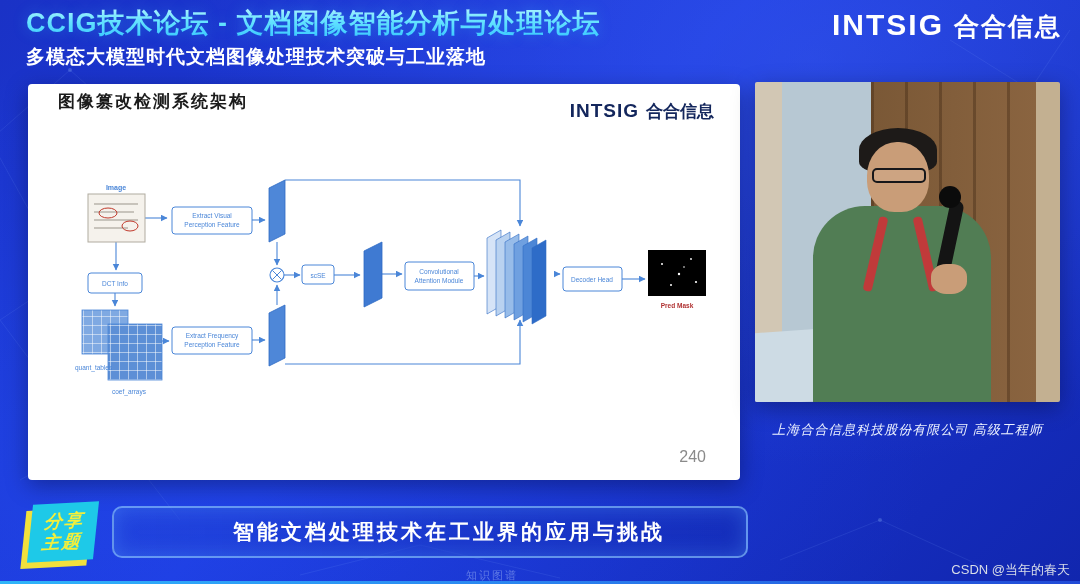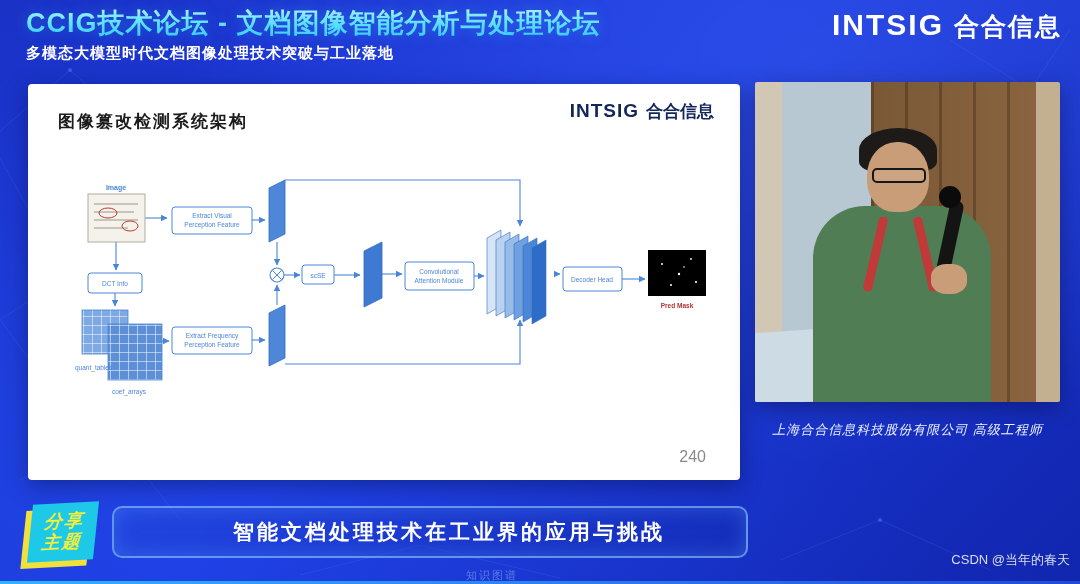--- a/index.html
+++ b/index.html
@@ -18,31 +18,31 @@
 
   
   .header { position:absolute; top:0; left:0; right:0; height:64px; padding:5px 20px 0 26px; }
   .event-title {
     font-size:27px; font-weight:800; letter-spacing:1px; color:#5fe0ff;
     background:linear-gradient(180deg,#c9f9ff 0%, #6ee9ff 45%, #2fc2ff 100%);
     -webkit-background-clip:text; background-clip:text; -webkit-text-fill-color:transparent;
     text-shadow:0 0 14px rgba(60,200,255,0.35);
     display:inline-block;
   }
-  .event-subtitle { font-size:15px; font-weight:700; color:#ffffff; margin-top:3px; letter-spacing:1px; }
+  .event-subtitle { font-size:19px; font-weight:700; color:#ffffff; margin-top:3px; letter-spacing:1px; }
   .logo { position:absolute; right:18px; top:8px; display:flex; align-items:baseline; gap:10px; color:#fff; }
   .logo .latin { font-size:30px; font-weight:800; letter-spacing:2px; }
   .logo .cn { font-size:25px; font-weight:800; letter-spacing:2px; }
 
   
   .slide {
     position:absolute; left:28px; top:84px; width:712px; height:396px;
     background:#ffffff; border-radius:4px; box-shadow:0 6px 22px rgba(0,0,30,0.35);
   }
-  .slide-title { position:absolute; left:30px; top:26px; font-size:17px; font-weight:700; color:#1b1b1b; letter-spacing:2px; }
+  .slide-title { position:absolute; left:30px; top:6px; font-size:17px; font-weight:700; color:#1b1b1b; letter-spacing:2px; }
   .slide-logo { position:absolute; right:26px; top:16px; display:flex; align-items:baseline; gap:7px; color:#13265c; }
   .slide-logo .latin { font-size:19px; font-weight:800; letter-spacing:1px; }
   .slide-logo .cn { font-size:17px; font-weight:800; }
   .diagram { position:absolute; left:10px; top:70px; }
   .page-number { position:absolute; right:34px; bottom:14px; font-size:16px; color:#8a8a8a; }
 
   
   .video { position:absolute; left:755px; top:82px; width:305px; height:320px; overflow:hidden; border-radius:2px; box-shadow:0 6px 22px rgba(0,0,30,0.35); }
   .bg-wall { position:absolute; inset:0;
     background:linear-gradient(90deg,#d2c7b4 0%,#d2c7b4 9%,#b7c8d3 9%,#b7c8d3 38%,#7a5836 38%,#8a6440 92%,#c3b091 92%,#c3b091 100%); }
@@ -74,21 +74,21 @@
   .topic-bar {
     position:absolute; left:112px; top:506px; width:636px; height:52px;
     border-radius:10px; border:2px solid rgba(140,200,255,0.65);
     background:linear-gradient(90deg, rgba(35,70,215,0.45), rgba(20,45,180,0.60));
     box-shadow:inset 0 0 20px rgba(90,160,255,0.35);
     display:flex; align-items:center;justify-content:center;
   }
   .topic-text { font-size:21px; font-weight:700; color:#ffffff; letter-spacing:3px; padding-left:38px; }
 
   .bg-label { position:absolute; left:466px; bottom:1px; font-size:11px; color:rgba(200,220,255,0.38); letter-spacing:2px; }
-  .watermark { position:absolute; right:10px; bottom:15px; font-size:13px; color:#d8dde8; }
+  .watermark { position:absolute; right:10px; bottom:5px; font-size:13px; color:#d8dde8; }
   .bottom-strip { position:absolute; left:0; right:0; bottom:0; height:3px;
     background:linear-gradient(90deg, rgba(50,210,255,0.8), rgba(50,110,255,0.5)); }
 </style>
 </head>
 <body>
 
 <div class="stage">
 
   <svg class="bg-net" width="1080" height="584" viewBox="0 0 1080 584">
     <g stroke="rgba(130,170,255,0.12)" fill="none" stroke-width="1">

